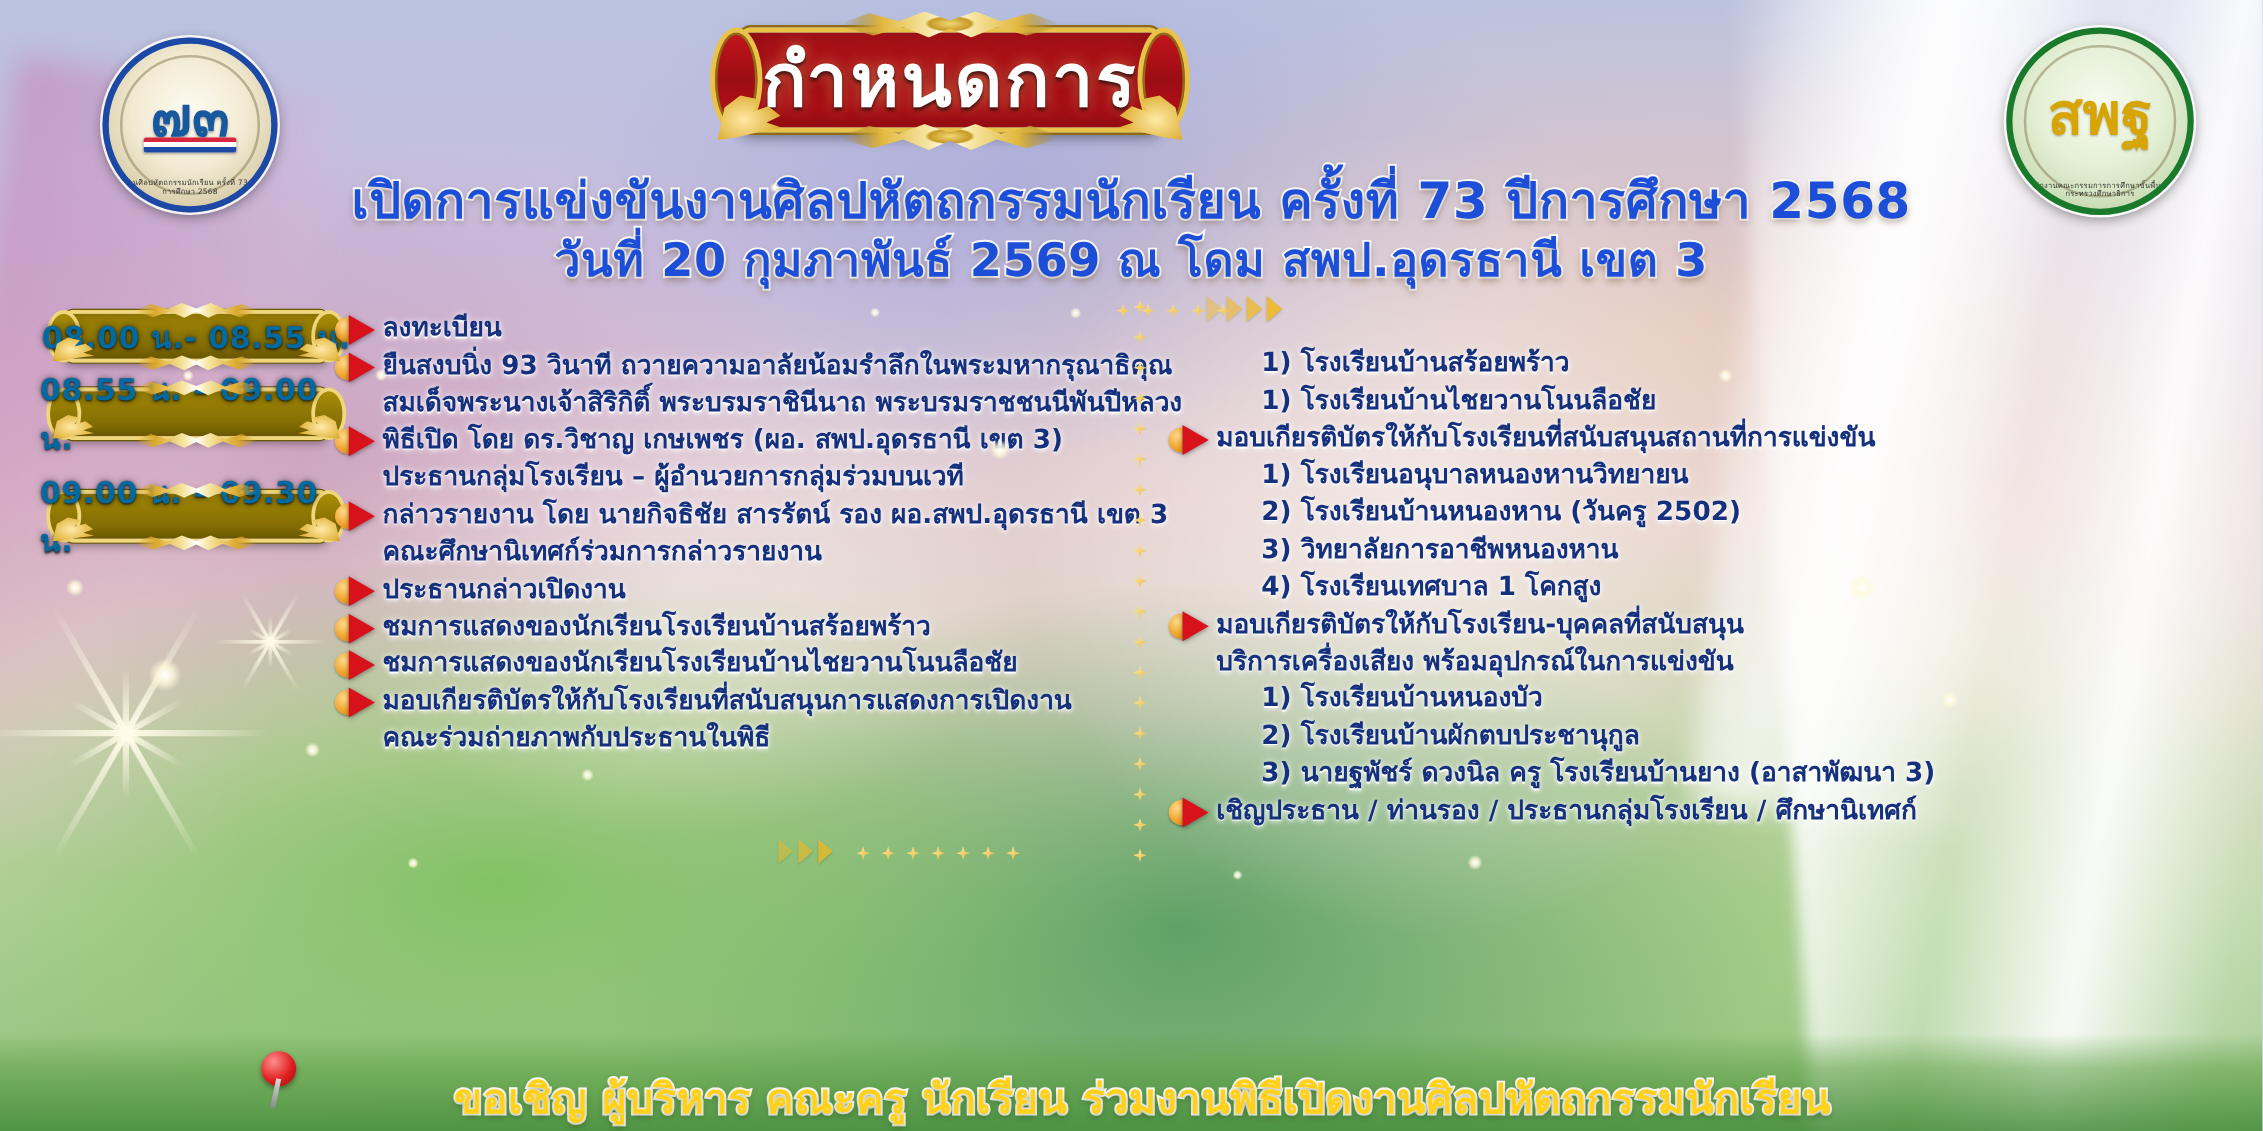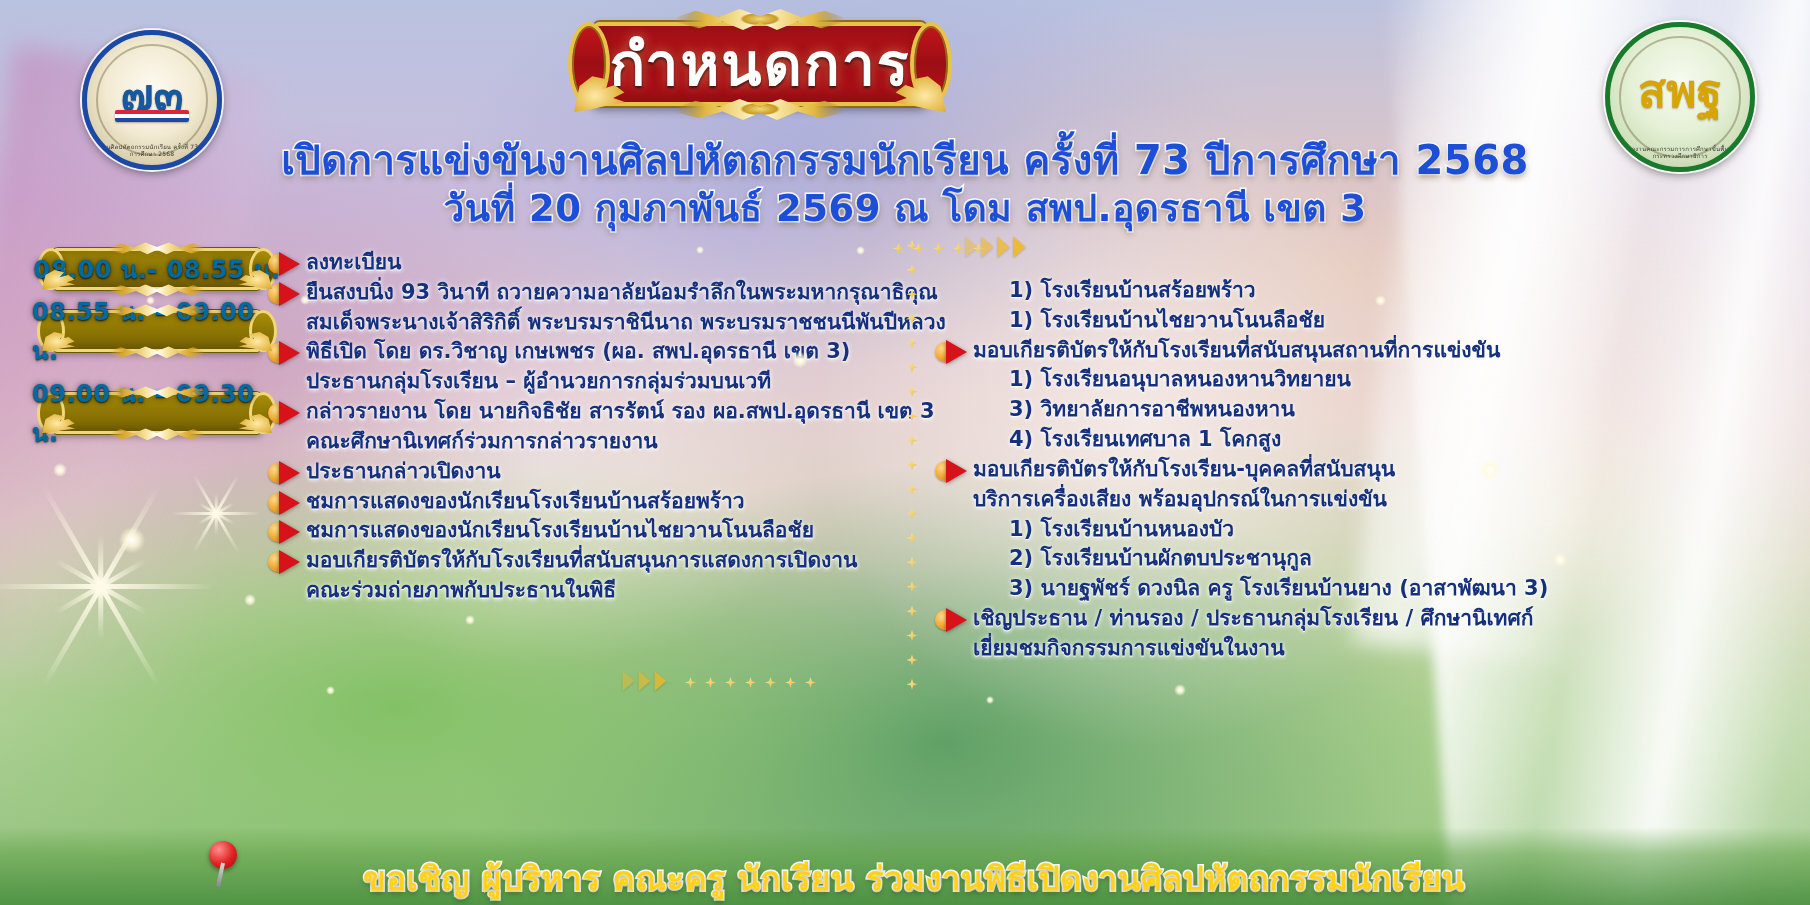--- a/index.html
+++ b/index.html
@@ -448,20 +448,24 @@
           <span class="tri"></span>
         </div>
         <div class="item-text">มอบเกียรติบัตรให้กับโรงเรียนที่สนับสนุนสถานที่การแข่งขัน</div>
       </div>
       <div class="row">
         <div class="bullet hidden" style="width: 0px; margin-right: 0px;"></div>
         <div class="item-text num">1) โรงเรียนอนุบาลหนองหานวิทยายน</div>
       </div>
       <div class="row">
         <div class="bullet hidden" style="width: 0px; margin-right: 0px;"></div>
+        <div class="item-text num">2) โรงเรียนบ้านหนองหาน (วันครู 2502)</div>
+      </div>
+      <div class="row">
+        <div class="bullet hidden" style="width: 0px; margin-right: 0px;"></div>
         <div class="item-text num">3) วิทยาลัยการอาชีพหนองหาน</div>
       </div>
       <div class="row">
         <div class="bullet hidden" style="width: 0px; margin-right: 0px;"></div>
         <div class="item-text num">4) โรงเรียนเทศบาล 1 โคกสูง</div>
       </div>
       <div class="row">
         <div class="bullet">
           <span class="dot"></span>
           <span class="tri"></span>
@@ -483,24 +487,20 @@
       <div class="row">
         <div class="bullet hidden" style="width: 0px; margin-right: 0px;"></div>
         <div class="item-text num">3) นายฐพัชร์ ดวงนิล ครู โรงเรียนบ้านยาง (อาสาพัฒนา 3)</div>
       </div>
       <div class="row">
         <div class="bullet">
           <span class="dot"></span>
           <span class="tri"></span>
         </div>
         <div class="item-text">เชิญประธาน / ท่านรอง / ประธานกลุ่มโรงเรียน / ศึกษานิเทศก์</div>
-      </div>
-      <div class="row">
-        <div class="bullet hidden" style="width: 0px; margin-right: 0px;"></div>
-        <div class="item-text sub">เยี่ยมชมกิจกรรมการแข่งขันในงาน</div>
       </div>
     </div>
 
   <div id="divider">
       <span></span>
       <span></span>
       <span></span>
       <span></span>
       <span></span>
       <span></span>

